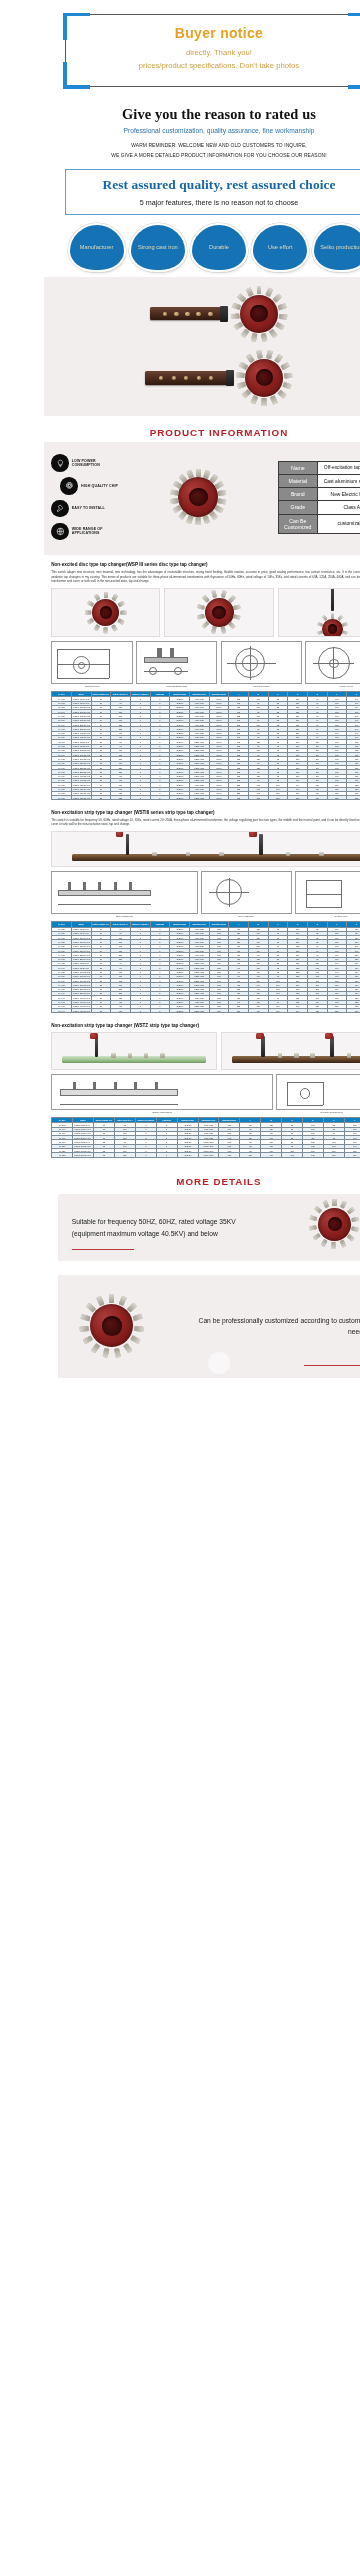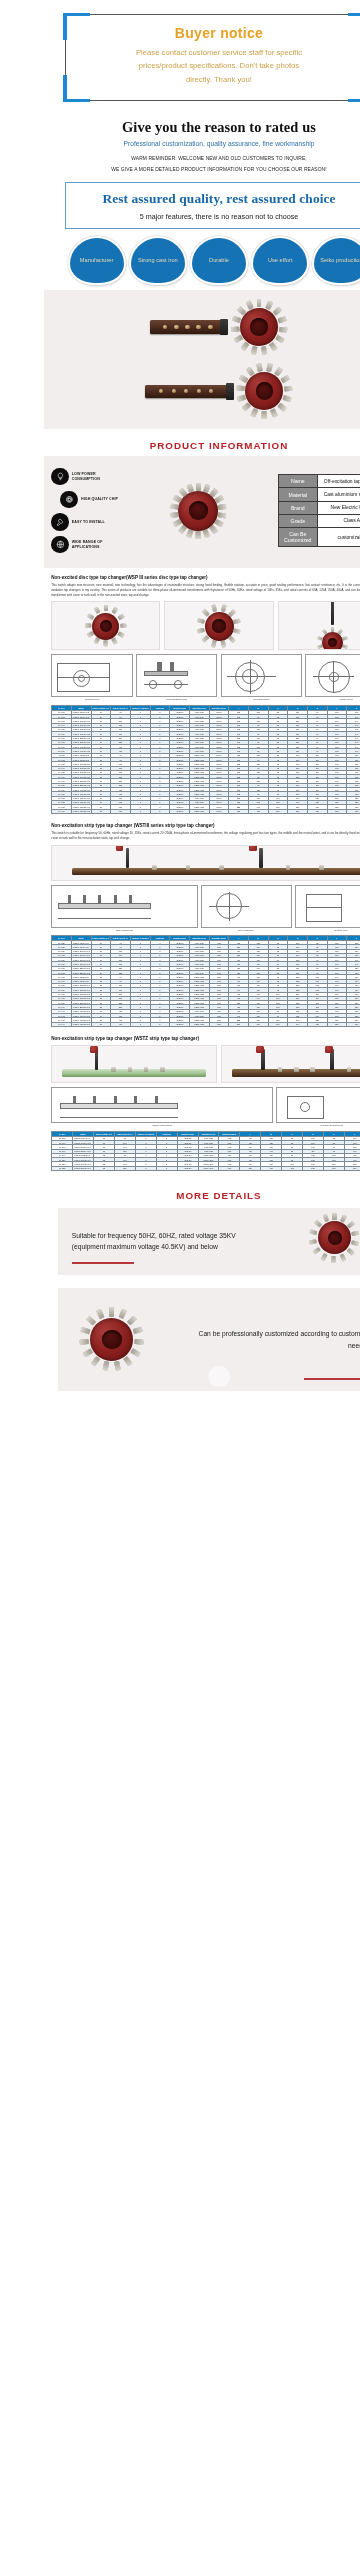--- a/index.html
+++ b/index.html
@@ -246,23 +246,22 @@
       <span class="corner c-bl">
           <i></i>
           <i></i>
         </span>
       <span class="corner c-br">
           <i></i>
           <i></i>
         </span>
 
       <div class="notice-title">Buyer notice</div>
-      <div class="notice-line">Please contact customer service staff for specific</div>
+      <div class="notice-line">directly. Thank you!</div>
       <div class="notice-line">prices/product specifications. Don't take photos</div>
-      <div class="notice-line">directly. Thank you!</div>
     </div>
   </div>
 
   <div class="reason">
     <h2>Give you the reason to rated us</h2>
     <div class="sub">Professional customization, quality assurance, fine workmanship</div>
     <div class="warm">WARM REMINDER: WELCOME NEW AND OLD CUSTOMERS TO INQUIRE,</div>
     <div class="warm" style="margin-top:1px">WE GIVE A MORE DETAILED PRODUCT INFORMATION FOR YOU CHOOSE OUR REASON!</div>
   </div>
 

